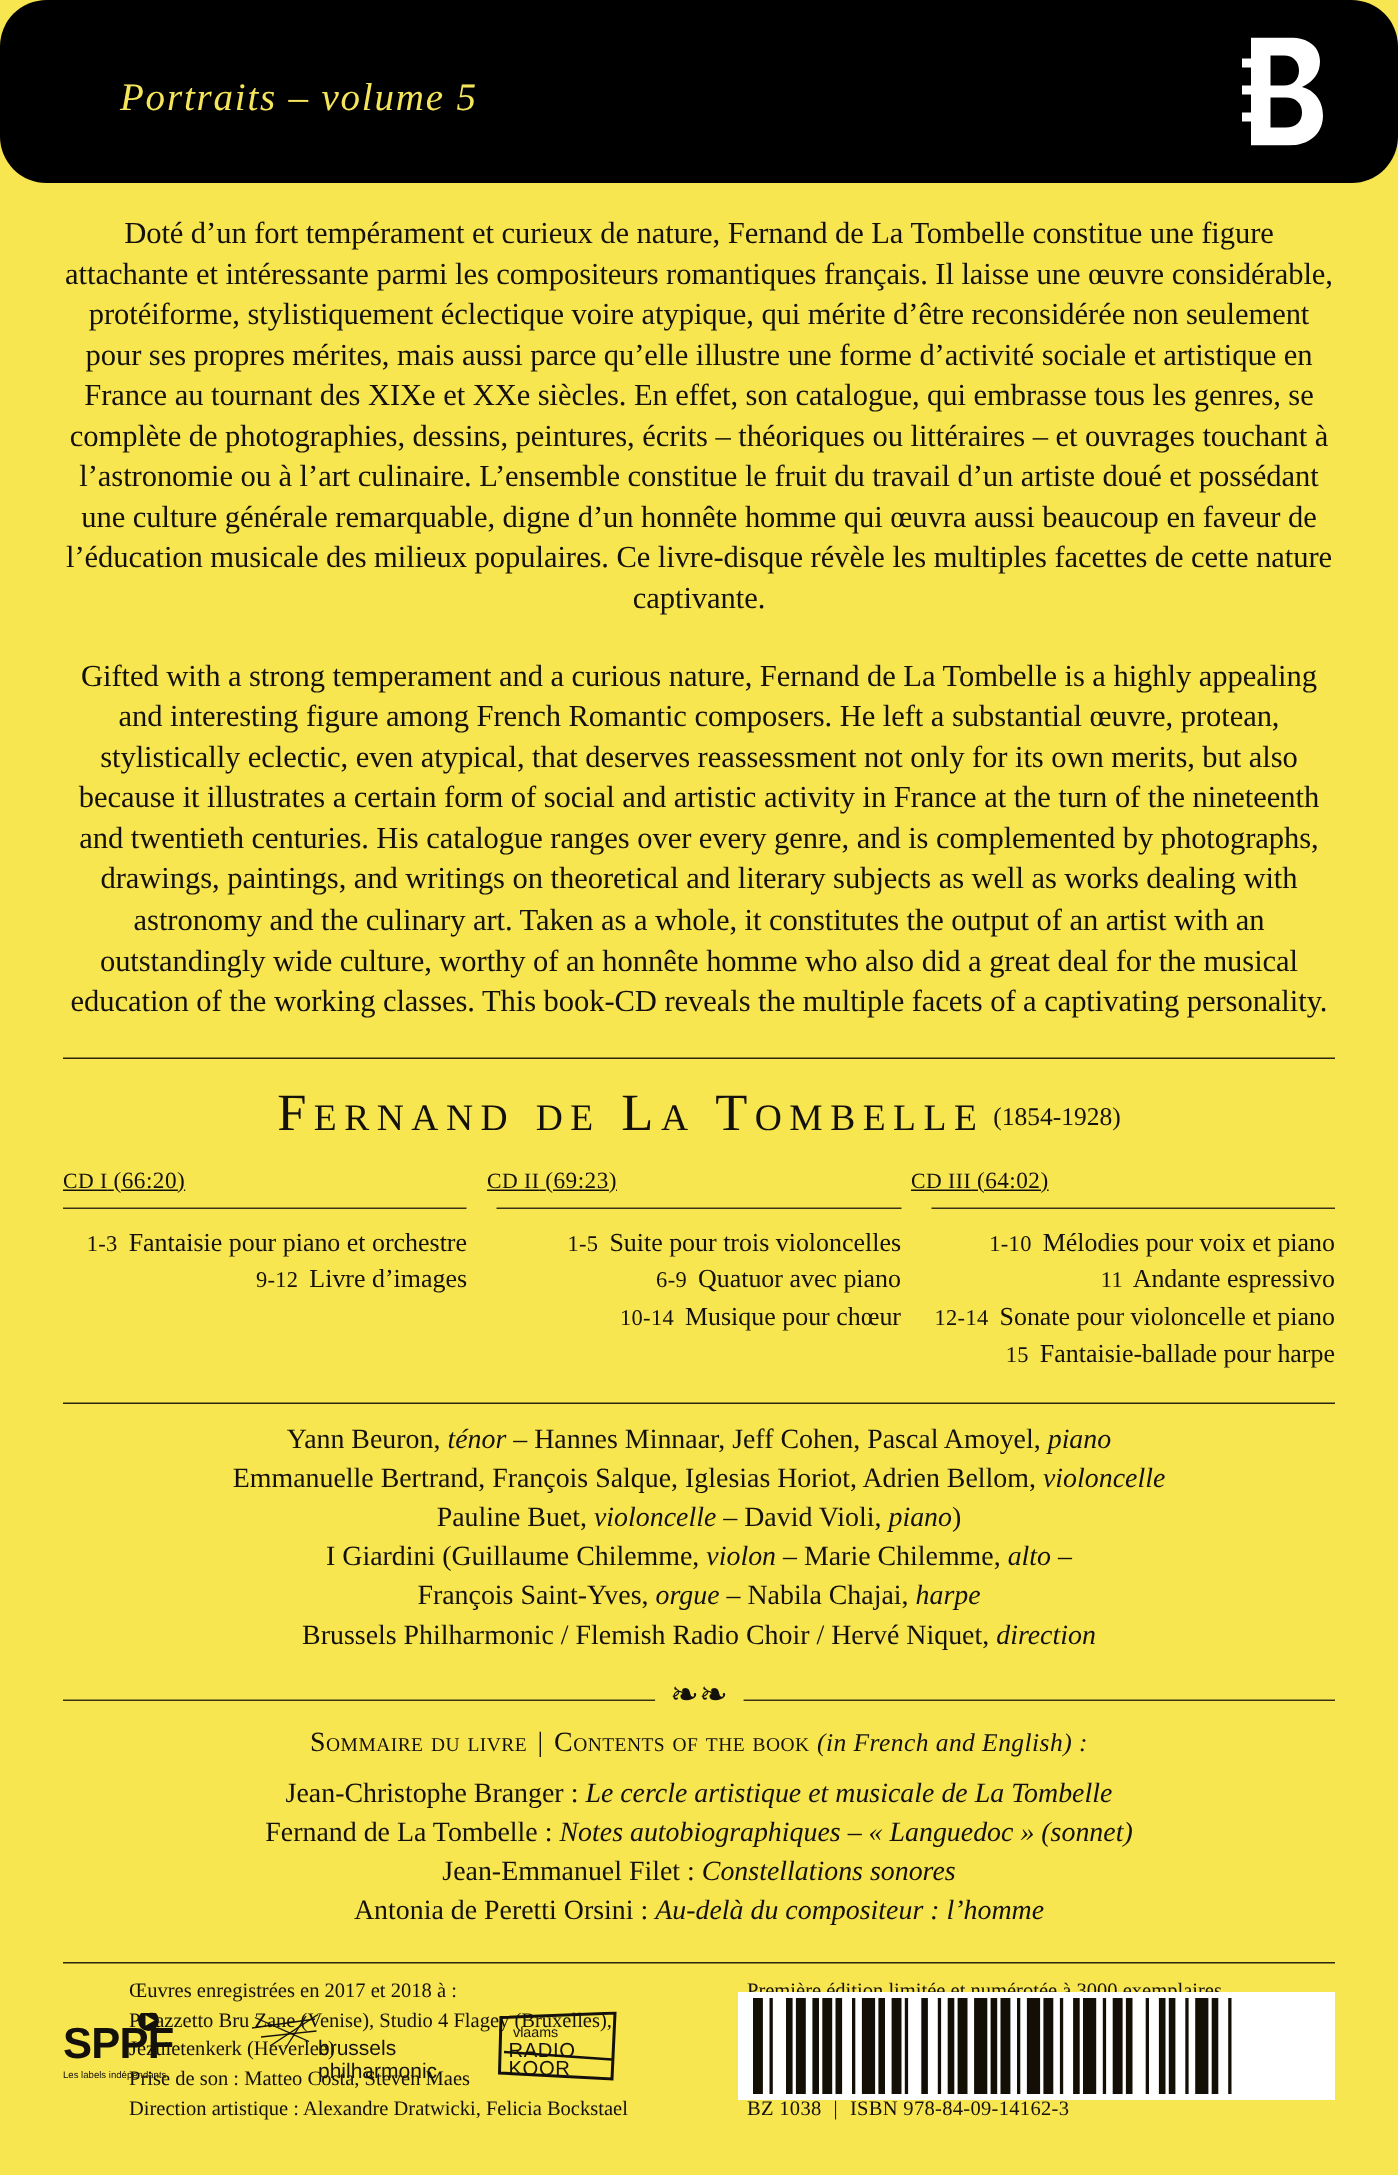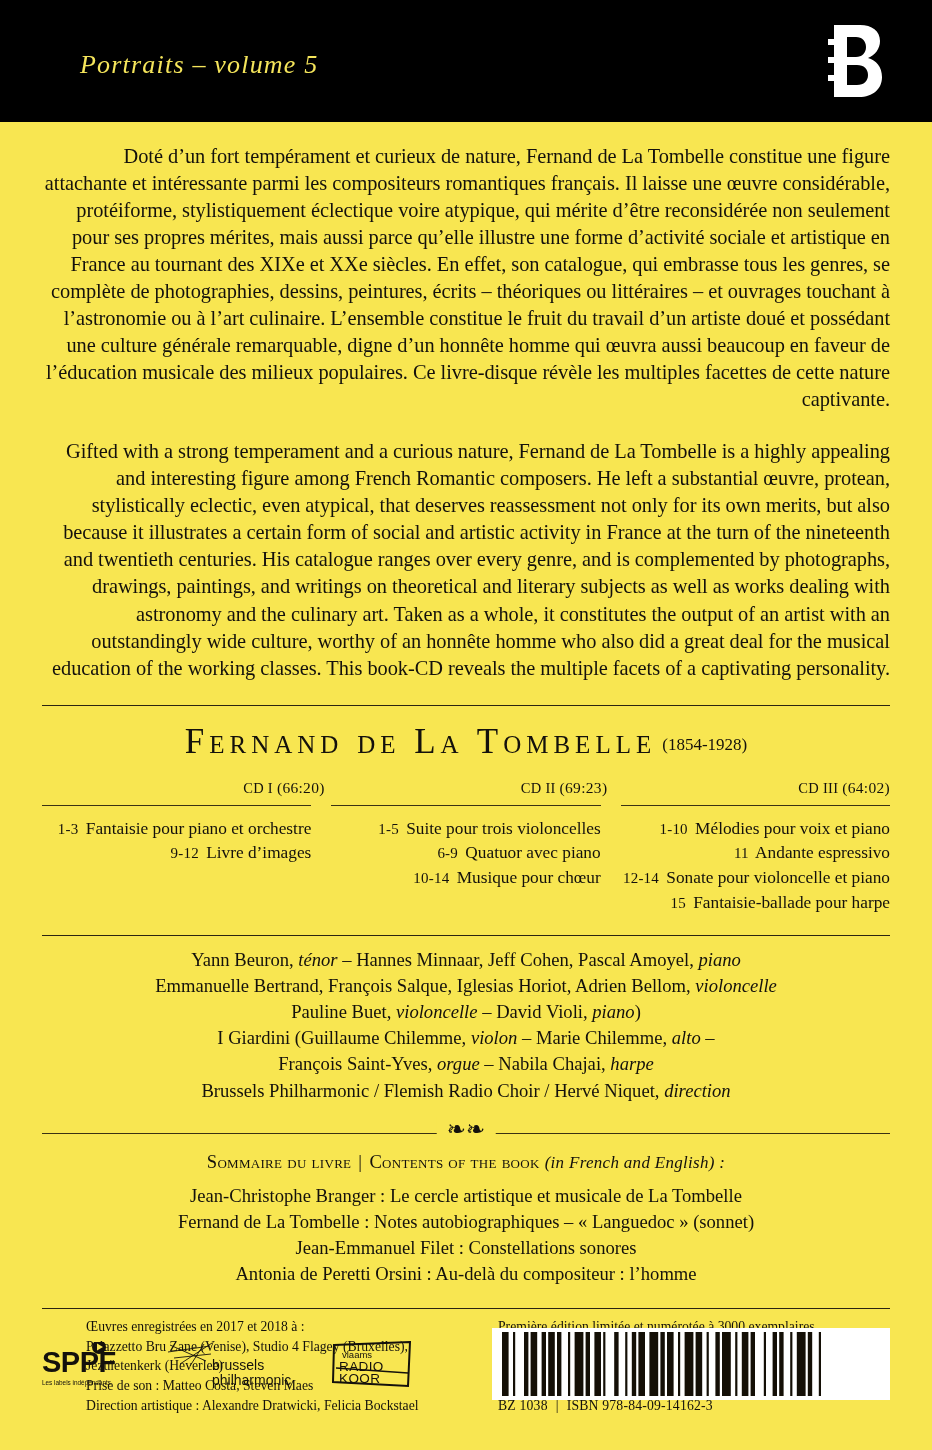--- a/index.html
+++ b/index.html
@@ -14,20 +14,21 @@
     color: #14110c;
     overflow: hidden;
     position: relative;
   }
 
   
   .header {
     height: 122px;
     background: #000000;
     position: relative;
+    border-radius: 31px;
   }
   .header-title {
     position: absolute;
     left: 80px;
     top: 50px;
     font-style: italic;
     font-size: 26px;
     color: #F5E55B;
     letter-spacing: 1.2px;
     white-space: nowrap;
@@ -42,21 +43,21 @@
 
   
   .page {
     padding: 0 42px;
     box-sizing: border-box;
   }
 
   .para {
     font-size: 20.4px;
     line-height: 1.325;
-    text-align: right;
+    text-align: center;
     margin: 0;
     letter-spacing: -0.05px;
   }
   .para.fr { margin-top: 21px; }
   .para.en { margin-top: 25px; }
   .ital { font-style: italic; }
 
   
   .rule {
     border: none;
@@ -84,25 +85,26 @@
     top: -3px;
   }
 
   
   .cd-heads {
     display: flex;
     margin-top: 17px;
   }
   .cd-head {
     flex: 1;
-    text-align: right;
+    text-align: left;
     font-size: 14.5px;
     font-variant: small-caps;
     letter-spacing: 0.3px;
     padding-bottom: 8px;
+    text-decoration: underline;
   }
   .cd-head .dur { font-size: 15.5px; }
 
   .cd-rules {
     display: flex;
     gap: 20px;
   }
   .cd-rules > div {
     flex: 1;
     border-top: 1.1px solid #3a3214;
@@ -168,21 +170,21 @@
   .contents-head .sc { font-variant: small-caps; }
   .contents-head .sc-it { font-variant: small-caps; }
   .contents-head .paren { font-style: italic; font-size: 17px; }
   .sep-bar { padding: 0 7px; font-weight: 300; }
 
   .contents-list {
     margin-top: 10px;
     font-size: 18.6px;
     line-height: 1.40;
   }
-  .contents-list .ttl { }
+  .contents-list .ttl { font-style: italic; }
 
   
   .credits-rule { margin-top: 21px; border-top: 1.3px solid #2b2411; }
   .credits {
     display: flex;
     margin-top: 8px;
     font-size: 13.7px;
     line-height: 1.44;
     margin-left: 44px;
   }

